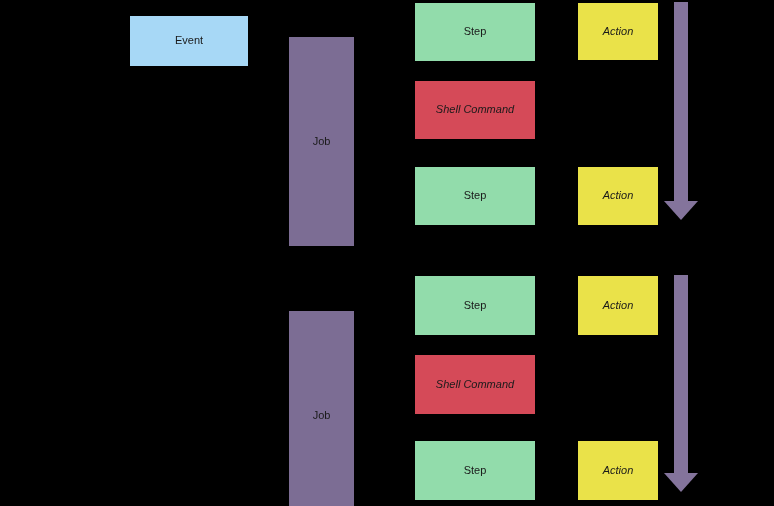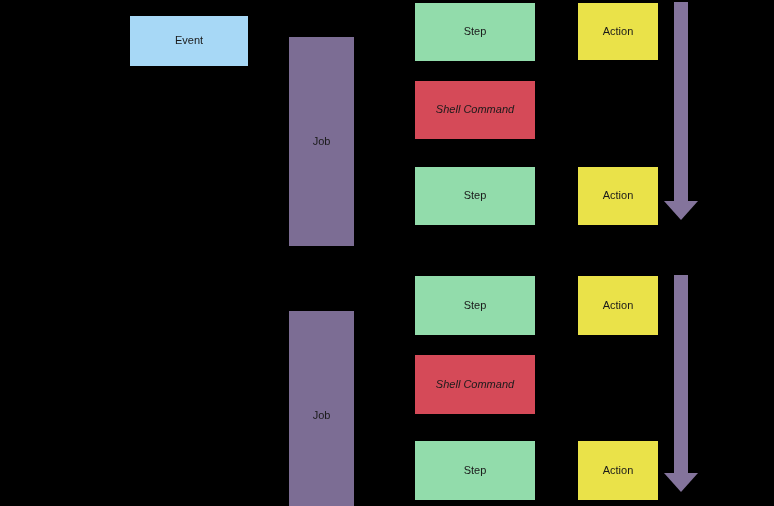--- a/index.html
+++ b/index.html
@@ -23,21 +23,21 @@
     text-align: right;
     font-size: 11px;
     line-height: 1.2;
     color: var(--color-text, #1a1a1a);
     box-sizing: border-box;
   }
   .node--event  { background: var(--color-event,  #a7d8f6); }
   .node--job    { background: var(--color-job,    #7c6d94); margin-top: 21px; }
   .node--step   { background: var(--color-step,   #92dcab); }
   .node--shell  { background: var(--color-shell,  #d54a58); font-style: italic; }
-  .node--action { background: var(--color-action, #eae249); }
+  .node--action { background: var(--color-action, #eae249); font-style: italic; }
   .arrow-shaft {
     position: absolute;
     width: 14px;
     background: var(--color-arrow, #84749c);
   }
   .arrow-head {
     position: absolute;
     width: 0;
     height: 0;
     border-left: 17px solid transparent;

